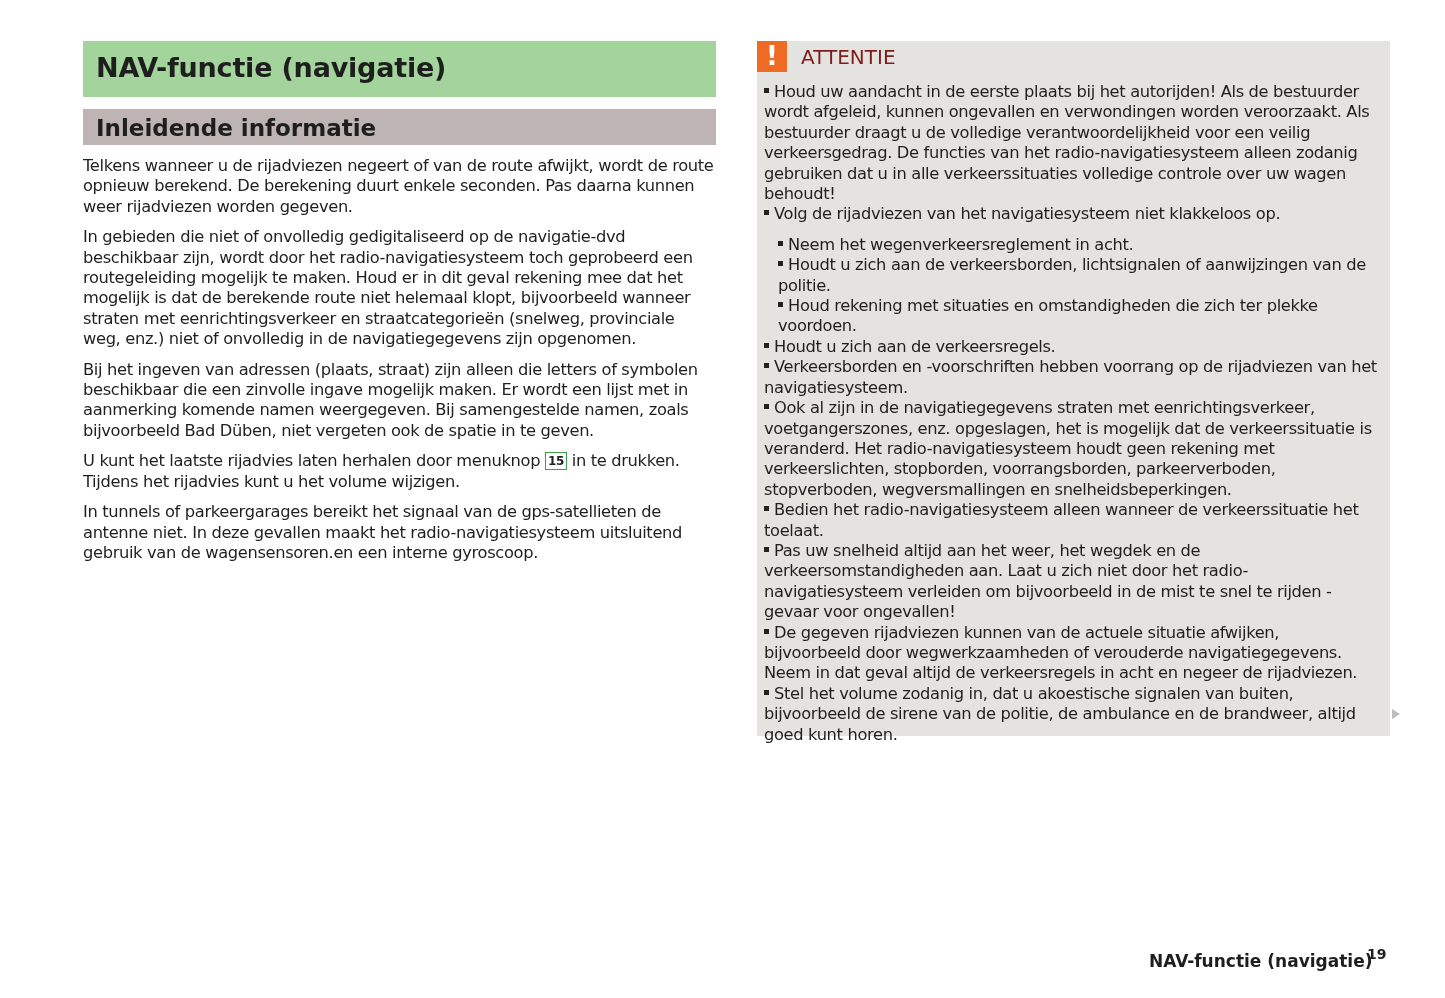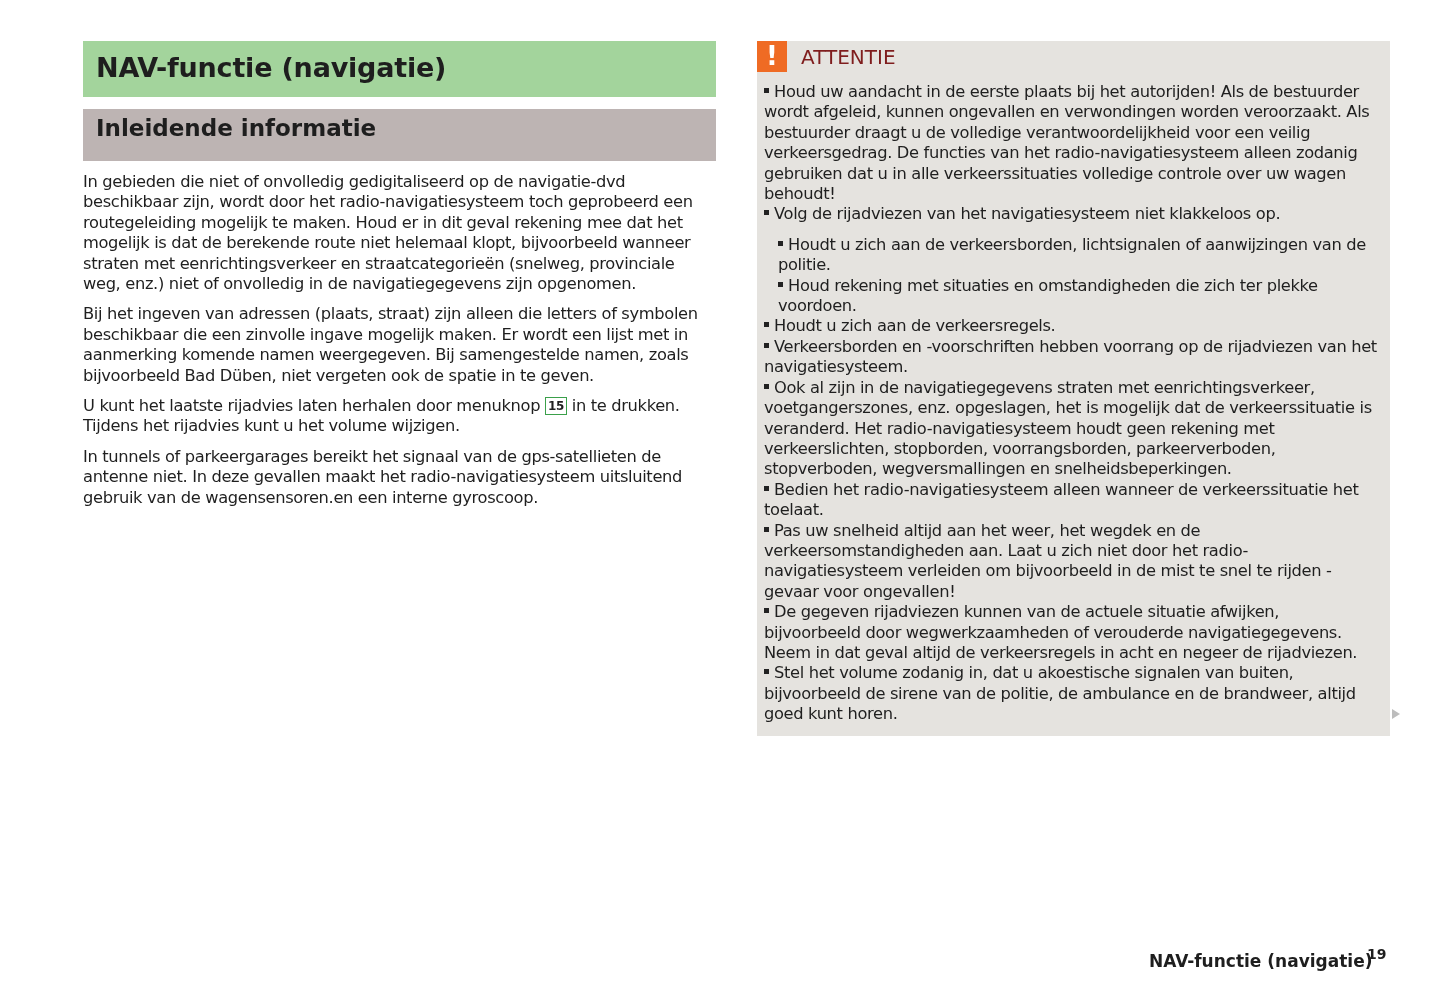--- a/index.html
+++ b/index.html
@@ -7,21 +7,21 @@
     width: 1445px; height: 998px; position: relative; overflow: hidden;
     font-family: "DejaVu Sans", sans-serif; color: #1f1f1f;
   }
   .col-left { position: absolute; left: 83px; top: 41px; width: 633px; }
   .h-main {
     background: #a3d49c; height: 56px; box-sizing: border-box;
     padding: 11px 0 0 13px; font-size: 27px; font-weight: bold; color: #1e1e1e;
     letter-spacing: -0.2px;
   }
   .h-sub {
-    background: #bdb4b3; margin-top: 12px; height: 52px; box-sizing: border-box;
+    background: #bdb4b3; margin-top: 12px; height: 36px; box-sizing: border-box;
     padding: 6px 0 0 13px; font-size: 23px; font-weight: bold; color: #1e1e1e;
   }
   .body-text { margin-top: 11px; font-size: 16.3px; line-height: 20.4px; letter-spacing: -0.35px; }
   .body-text p { margin: 0 0 10px 0; }
   .keybox {
     display: inline-block; border: 1.5px solid #3aa04a; font-size: 12px; font-weight: bold;
     padding: 0 2px; line-height: 16px; vertical-align: 1px;
   }
   .warn {
     position: absolute; left: 757px; top: 41px; width: 633px; height: 695px;
@@ -48,36 +48,38 @@
   .footer-title { position: absolute; left: 1149px; top: 951px; font-size: 17px; font-weight: bold; color: #1e1e1e; }
   .footer-page { position: absolute; left: 1367px; top: 946px; font-size: 14px; font-weight: bold; color: #1e1e1e; }
 </style>
 </head>
 <body>
 
 <div class="col-left">
   <div class="h-main">NAV-functie (navigatie)</div>
   <div class="h-sub">Inleidende informatie</div>
   <div class="body-text">
+    <p>Telkens wanneer u de rijadviezen negeert of van de route afwijkt, wordt de route opnieuw berekend. De berekening duurt enkele seconden. Pas daarna kunnen weer rijadviezen worden gegeven.</p>
     <p>In gebieden die niet of onvolledig gedigitaliseerd op de navigatie-dvd beschikbaar zijn, wordt door het radio-navigatiesysteem toch geprobeerd een routegeleiding mogelijk te maken. Houd er in dit geval rekening mee dat het mogelijk is dat de berekende route niet helemaal klopt, bijvoorbeeld wanneer straten met eenrichtingsverkeer en straatcategorieën (snelweg, provinciale weg, enz.) niet of onvolledig in de navigatiegegevens zijn opgenomen.</p>
     <p>Bij het ingeven van adressen (plaats, straat) zijn alleen die letters of symbolen beschikbaar die een zinvolle ingave mogelijk maken. Er wordt een lijst met in aanmerking komende namen weergegeven. Bij samengestelde namen, zoals bijvoorbeeld Bad Düben, niet vergeten ook de spatie in te geven.</p>
     <p><span>U kunt het laatste rijadvies laten herhalen door menuknop </span><span class="keybox">15</span><span> in te drukken. Tijdens het rijadvies kunt u het volume wijzigen.</span></p>
     <p>In tunnels of parkeergarages bereikt het signaal van de gps-satellieten de antenne niet. In deze gevallen maakt het radio-navigatiesysteem uitsluitend gebruik van de wagensensoren.en een interne gyroscoop.</p>
   </div>
 </div>
 
 <div class="warn">
   <div class="warn-head">
     <div class="warn-icon">!</div>
     <div class="warn-title">ATTENTIE</div>
   </div>
   <div class="warn-body">
     <div class="wi"><span class="sq"></span><span>Houd uw aandacht in de eerste plaats bij het autorijden! Als de bestuurder wordt afgeleid, kunnen ongevallen en verwondingen worden veroorzaakt. Als bestuurder draagt u de volledige verantwoordelijkheid voor een veilig verkeersgedrag. De functies van het radio-navigatiesysteem alleen zodanig gebruiken dat u in alle verkeerssituaties volledige controle over uw wagen behoudt!</span></div>
     <div class="wi"><span class="sq"></span><span>Volg de rijadviezen van het navigatiesysteem niet klakkeloos op.</span></div>
     <div class="sub-list">
+      <div class="wi"><span class="sq"></span><span>Neem het wegenverkeersreglement in acht.</span></div>
       <div class="wi"><span class="sq"></span><span>Houdt u zich aan de verkeersborden, lichtsignalen of aanwijzingen van de politie.</span></div>
       <div class="wi"><span class="sq"></span><span>Houd rekening met situaties en omstandigheden die zich ter plekke voordoen.</span></div>
     </div>
     <div class="wi"><span class="sq"></span><span>Houdt u zich aan de verkeersregels.</span></div>
     <div class="wi"><span class="sq"></span><span>Verkeersborden en -voorschriften hebben voorrang op de rijadviezen van het navigatiesysteem.</span></div>
     <div class="wi"><span class="sq"></span><span>Ook al zijn in de navigatiegegevens straten met eenrichtingsverkeer, voetgangerszones, enz. opgeslagen, het is mogelijk dat de verkeerssituatie is veranderd. Het radio-navigatiesysteem houdt geen rekening met verkeerslichten, stopborden, voorrangsborden, parkeerverboden, stopverboden, wegversmallingen en snelheidsbeperkingen.</span></div>
     <div class="wi"><span class="sq"></span><span>Bedien het radio-navigatiesysteem alleen wanneer de verkeerssituatie het toelaat.</span></div>
     <div class="wi"><span class="sq"></span><span>Pas uw snelheid altijd aan het weer, het wegdek en de verkeersomstandigheden aan. Laat u zich niet door het radio-navigatiesysteem verleiden om bijvoorbeeld in de mist te snel te rijden - gevaar voor ongevallen!</span></div>
     <div class="wi"><span class="sq"></span><span>De gegeven rijadviezen kunnen van de actuele situatie afwijken, bijvoorbeeld door wegwerkzaamheden of verouderde navigatiegegevens. Neem in dat geval altijd de verkeersregels in acht en negeer de rijadviezen.</span></div>
     <div class="wi"><span class="sq"></span><span>Stel het volume zodanig in, dat u akoestische signalen van buiten, bijvoorbeeld de sirene van de politie, de ambulance en de brandweer, altijd goed kunt horen.</span></div>

